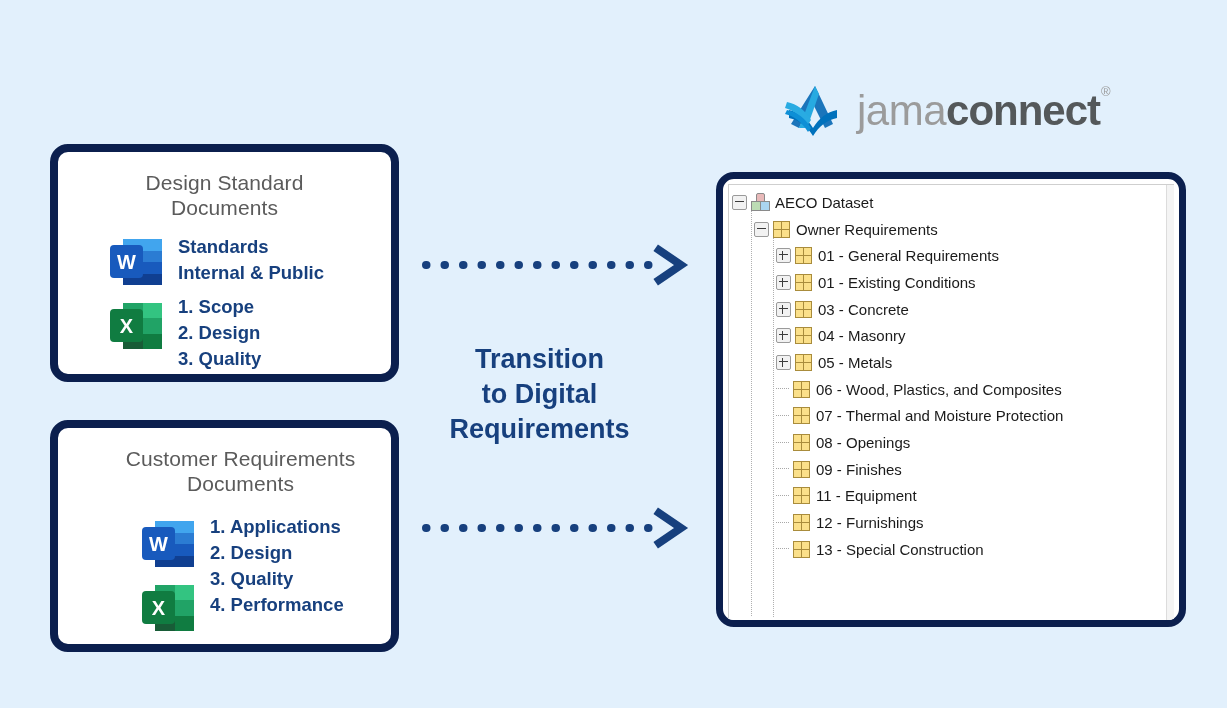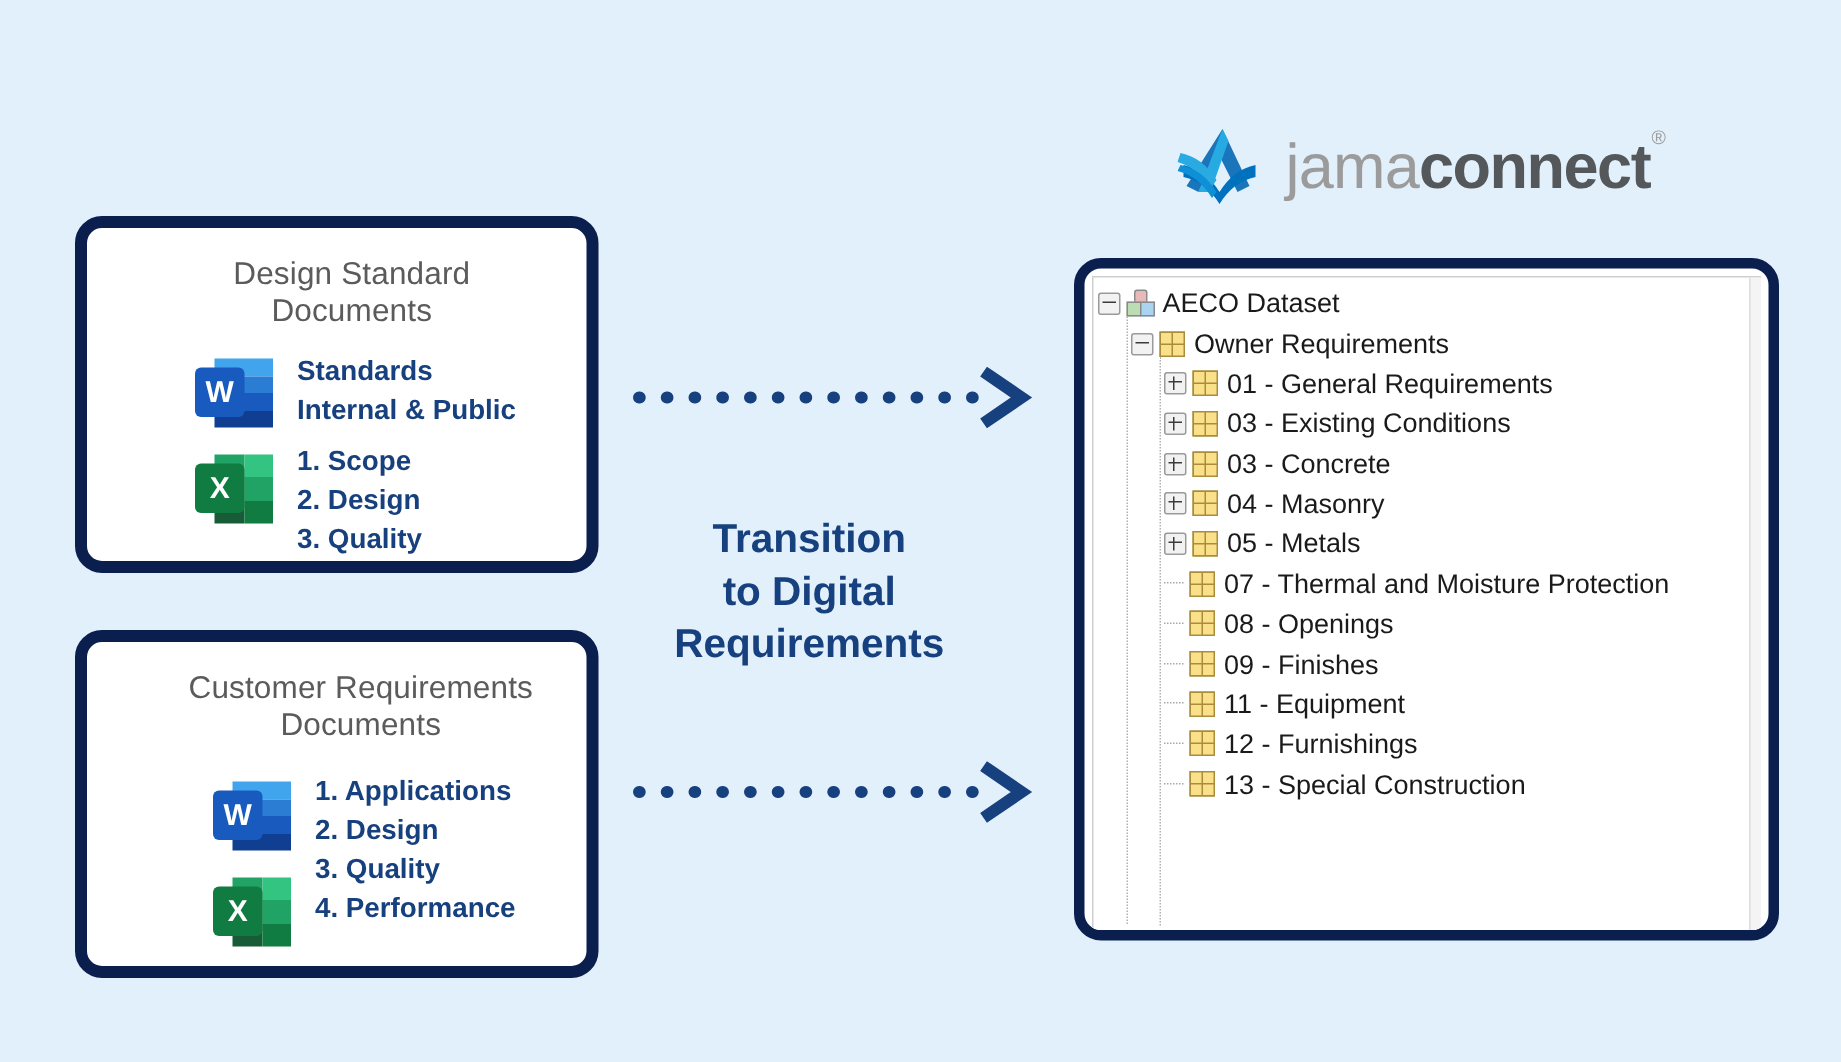--- a/index.html
+++ b/index.html
@@ -22,21 +22,21 @@
   }
 
   
   .doc-card {
     position: absolute;
     background: #ffffff;
     border: 8px solid #0b1f4e;
     border-radius: 18px;
     box-sizing: border-box;
   }
-  #card-design  { left: 50px;  top: 144px; width: 349px; height: 238px; padding-left: 20px; }
+  #card-design  { left: 50px;  top: 144px; width: 349px; height: 238px; }
   #card-customer{ left: 50px;  top: 420px; width: 349px; height: 232px; padding-left: 32px; }
 
   .card-title {
     text-align: center;
     color: #5b5b5b;
     font-size: 21px;
     line-height: 25px;
     font-weight: 400;
     padding: 18px 20px 0 20px;
     letter-spacing: .1px;
@@ -187,21 +187,21 @@
   #tree-scroll-track {
     position: absolute;
     right: 0; top: 0; bottom: 0;
     width: 7px;
     background: #f4f4f4;
     border-left: 1px solid #dcdcdc;
   }
   #tree-list {
     position: absolute;
     left: 0; top: 4px; right: 8px;
-    font-size: 18px;
+    font-size: 15px;
     color: #1a1a1a;
   }
   .t-row {
     display: flex;
     align-items: center;
     height: 26.7px;
     position: relative;
     white-space: nowrap;
   }
   .t-row .twisty {
@@ -432,21 +432,21 @@
         </div>
         <div class="t-row">
           <span class="indent" style="width:47px"></span>
           <span class="twisty plus"></span>
           <span class="fol">
               <i></i>
               <i></i>
               <i></i>
               <i></i>
             </span>
-          <span class="t-label">03 - Existing Conditions</span>
+          <span class="t-label">01 - Existing Conditions</span>
         </div>
         <div class="t-row">
           <span class="indent" style="width:47px"></span>
           <span class="twisty plus"></span>
           <span class="fol">
               <i></i>
               <i></i>
               <i></i>
               <i></i>
             </span>
@@ -468,20 +468,31 @@
           <span class="twisty plus"></span>
           <span class="fol">
               <i></i>
               <i></i>
               <i></i>
               <i></i>
             </span>
           <span class="t-label">05 - Metals</span>
         </div>
 
+        <div class="t-row">
+          <span class="indent" style="width:47px"></span>
+          <span class="dash"></span>
+          <span class="fol">
+              <i></i>
+              <i></i>
+              <i></i>
+              <i></i>
+            </span>
+          <span class="t-label">06 - Wood, Plastics, and Composites</span>
+        </div>
         <div class="t-row">
           <span class="indent" style="width:47px"></span>
           <span class="dash"></span>
           <span class="fol">
               <i></i>
               <i></i>
               <i></i>
               <i></i>
             </span>
           <span class="t-label">07 - Thermal and Moisture Protection</span>

